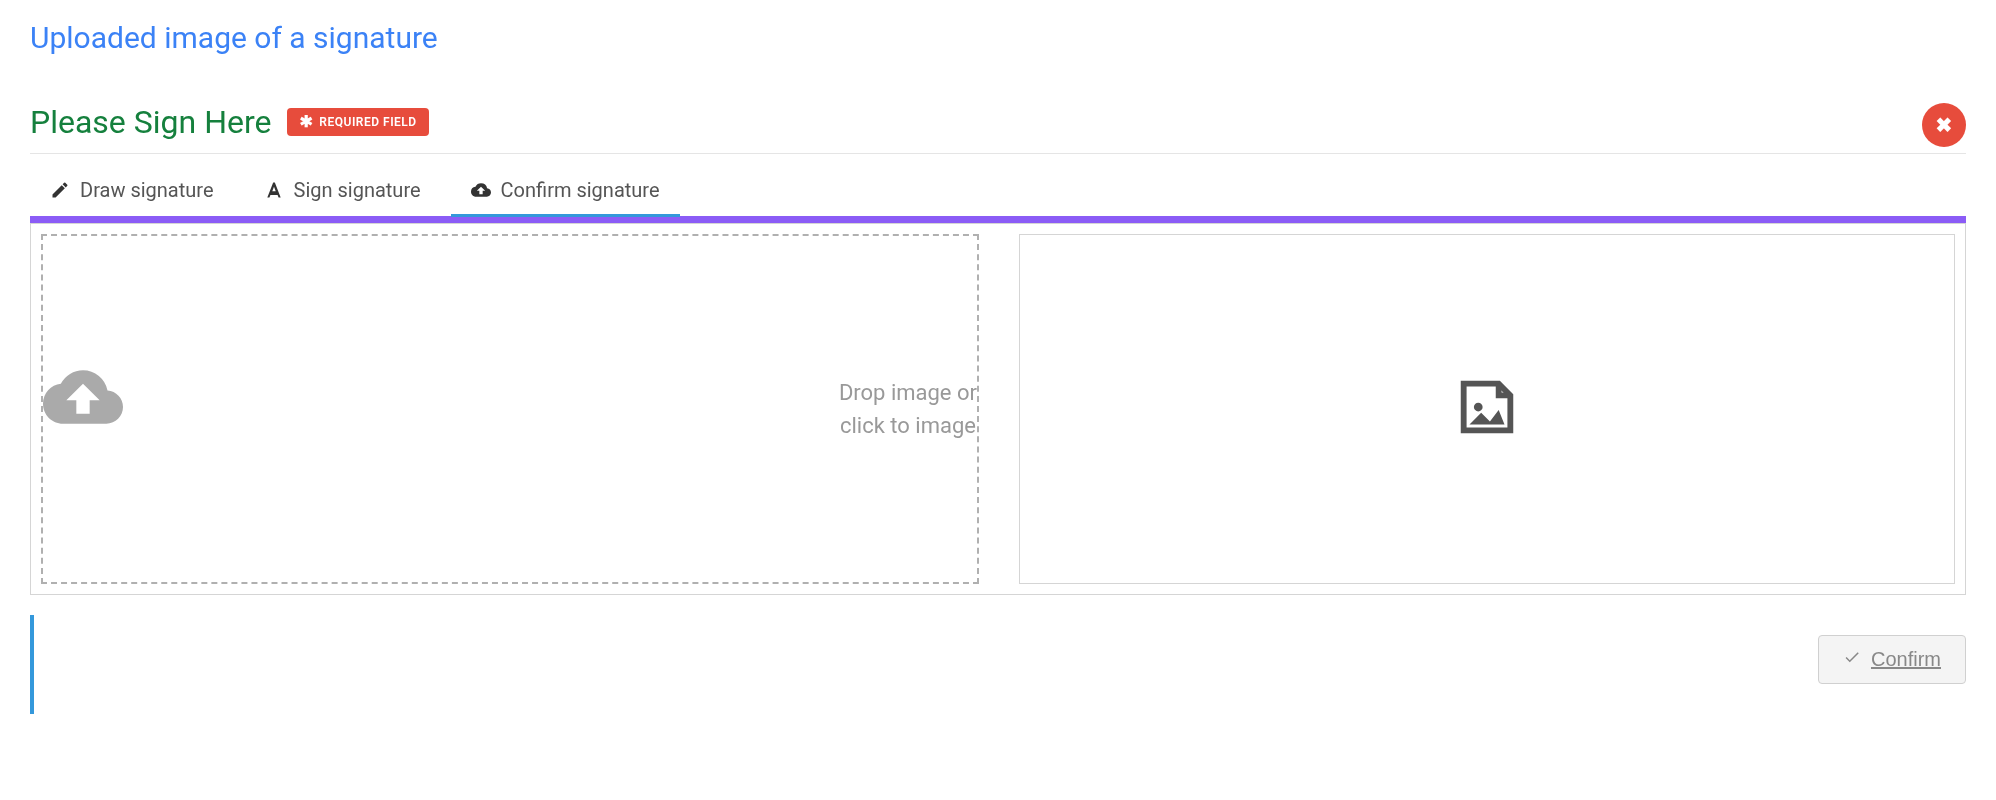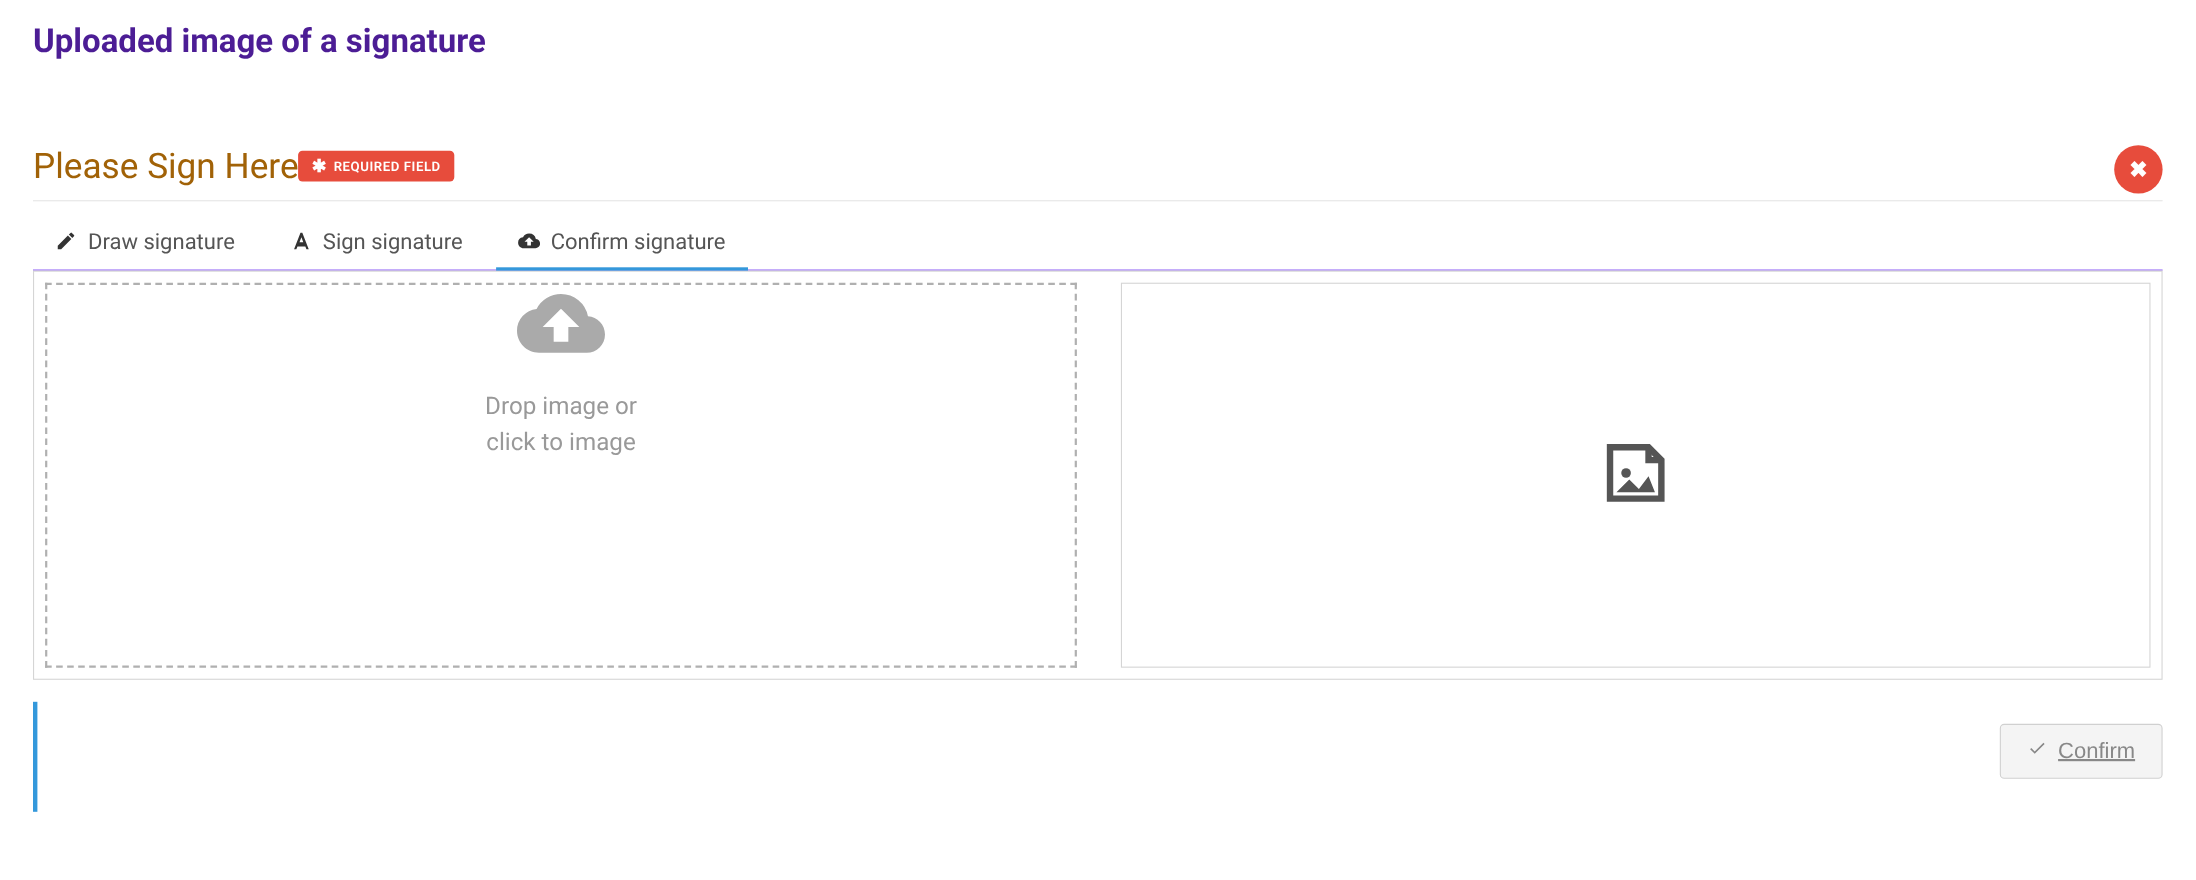--- a/index.html
+++ b/index.html
@@ -8,40 +8,40 @@
       padding: 0;
     }
     body {
       font-family: -apple-system, BlinkMacSystemFont, "Segoe UI", Roboto, Helvetica, Arial, sans-serif;
       background: #fff;
       padding: 20px 30px;
       width: 1996px;
     }
     .page-title {
       font-size: 30px;
-      font-weight: 700;
-      color: #4c1d95;
-      margin-bottom: 77px;
+      font-weight: 400;
+      color: #3b82f6;
+      margin-bottom: 48px;
     }
     .signature-widget {
       position: relative;
       width: 100%;
     }
     .widget-header {
       display: flex;
       align-items: center;
       margin-bottom: 12px;
       padding-bottom: 12px;
       border-bottom: 1px solid #e5e5e5;
     }
     .widget-title {
       font-size: 32px;
       font-weight: 400;
-      color: #a16207;
-      margin-right: 0;
+      color: #15803d;
+      margin-right: 16px;
     }
     .required-badge {
       background: #e74c3c;
       color: #fff;
       font-size: 12px;
       font-weight: 600;
       padding: 6px 12px;
       border-radius: 4px;
       display: inline-flex;
       align-items: center;
@@ -65,21 +65,21 @@
       display: flex;
       align-items: center;
       justify-content: center;
       cursor: pointer;
       font-size: 20px;
       font-weight: bold;
     }
     .tabs {
       display: flex;
       gap: 10px;
-      border-bottom: 1px solid #8b5cf6;
+      border-bottom: 7px solid #8b5cf6;
       margin-top: 10px;
     }
     .tab {
       display: flex;
       align-items: center;
       gap: 10px;
       padding: 12px 20px;
       color: #555;
       font-size: 20px;
       cursor: pointer;
@@ -102,23 +102,23 @@
       padding: 10px;
       margin-top: 0;
       display: flex;
       gap: 40px;
     }
     .dropzone {
       flex: 1;
       border: 2px dashed #b0b0b0;
       min-height: 350px;
       display: flex;
-      flex-direction: column;
-      align-items: center;
-      justify-content: flex-start;
+      flex-direction: row;
+      align-items: center;
+      justify-content: space-between;
       color: #999;
       cursor: pointer;
     }
     .upload-icon {
       margin-bottom: 20px;
       color: #aaa;
     }
     .upload-icon svg {
       width: 80px;
       height: 70px;

